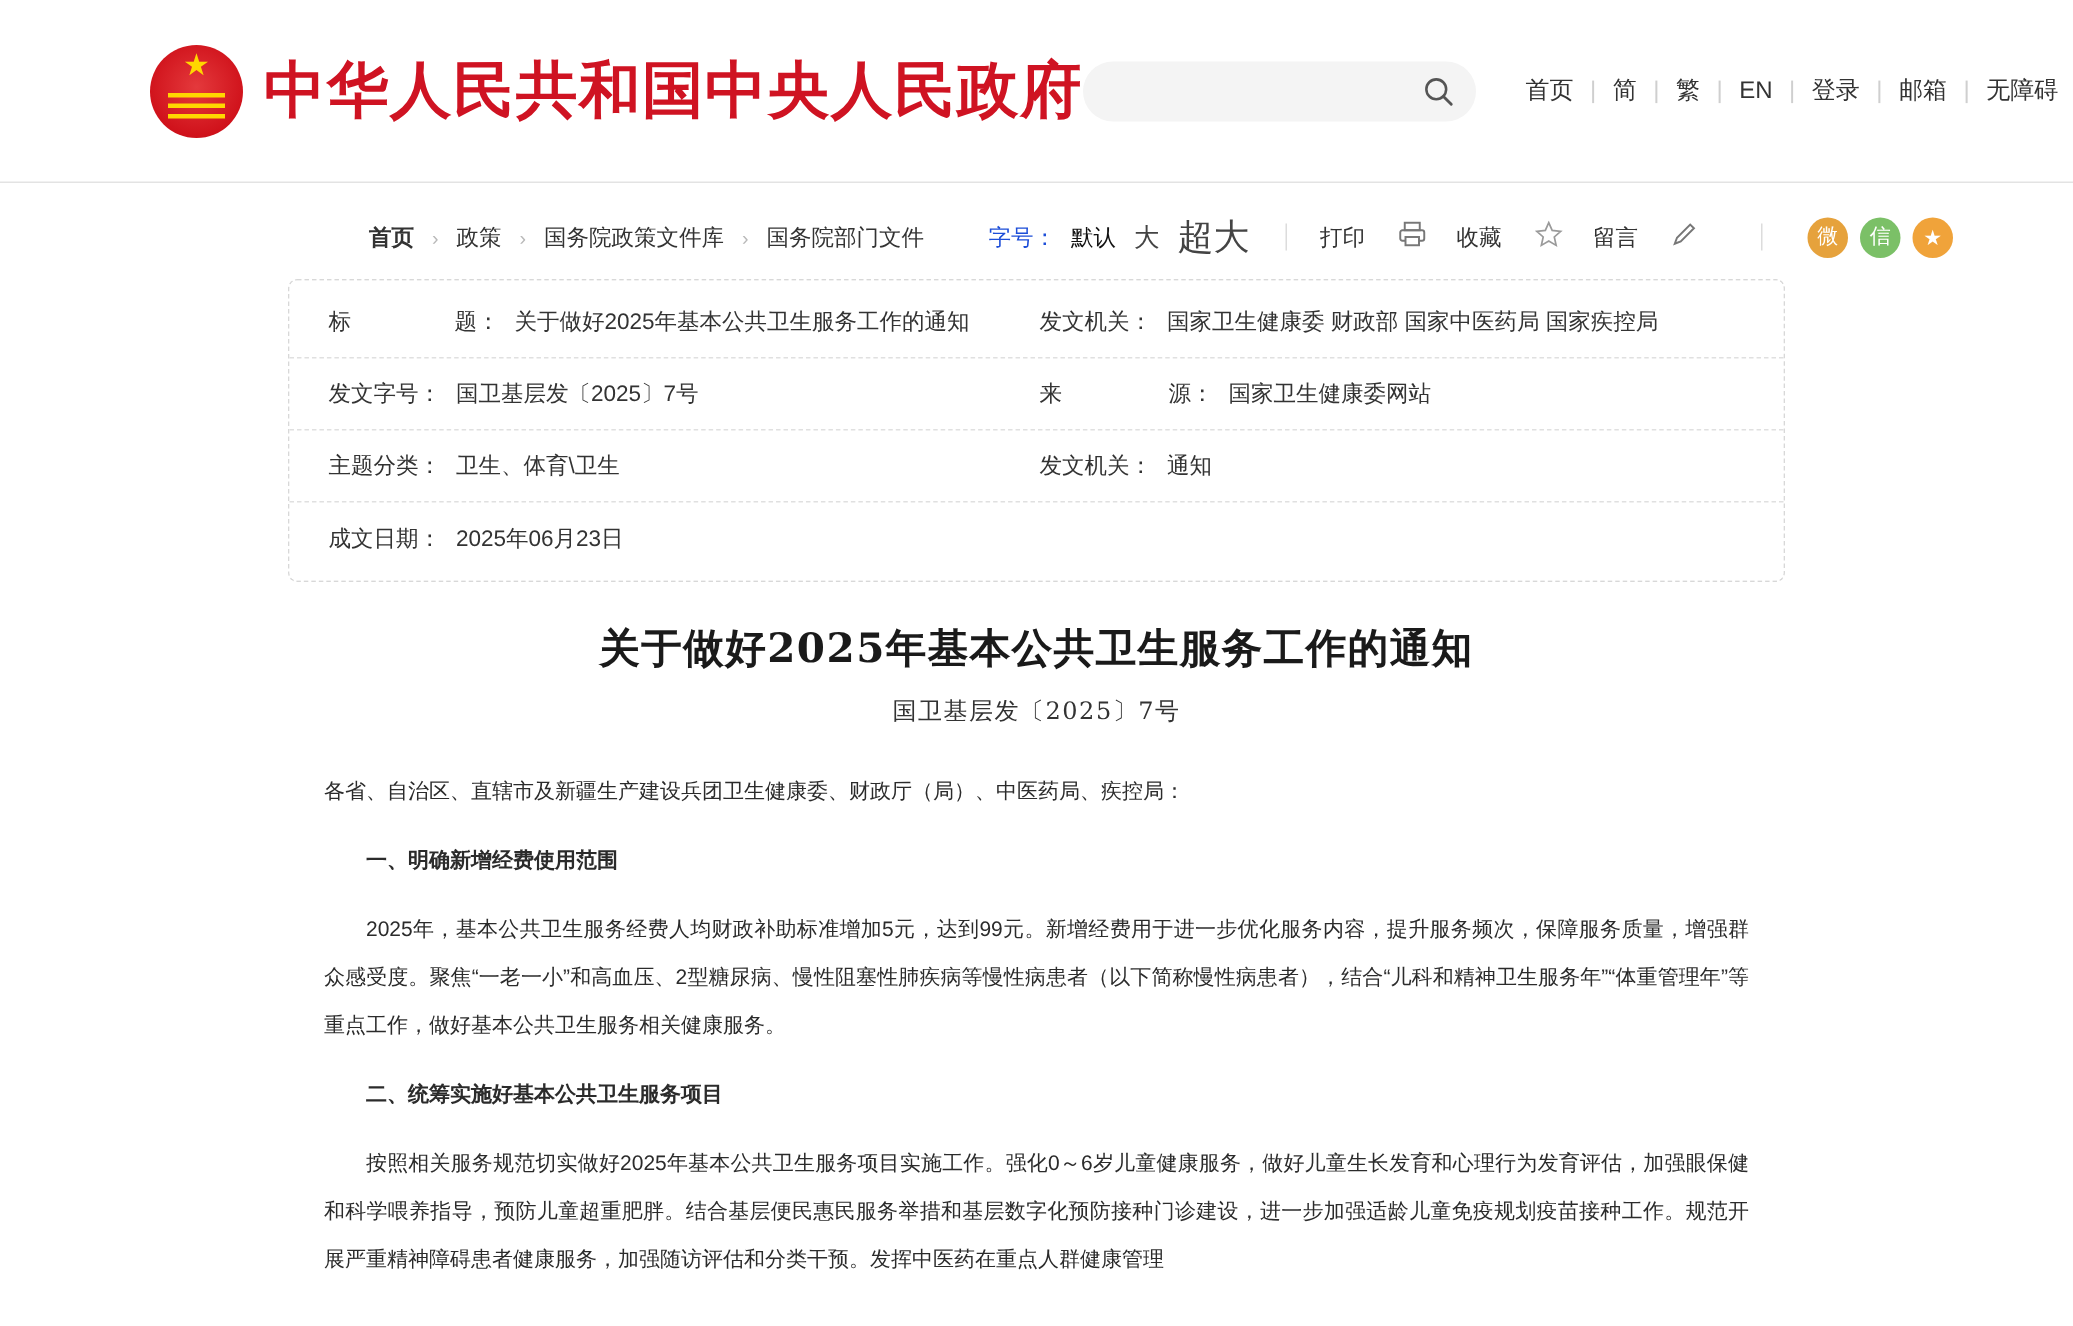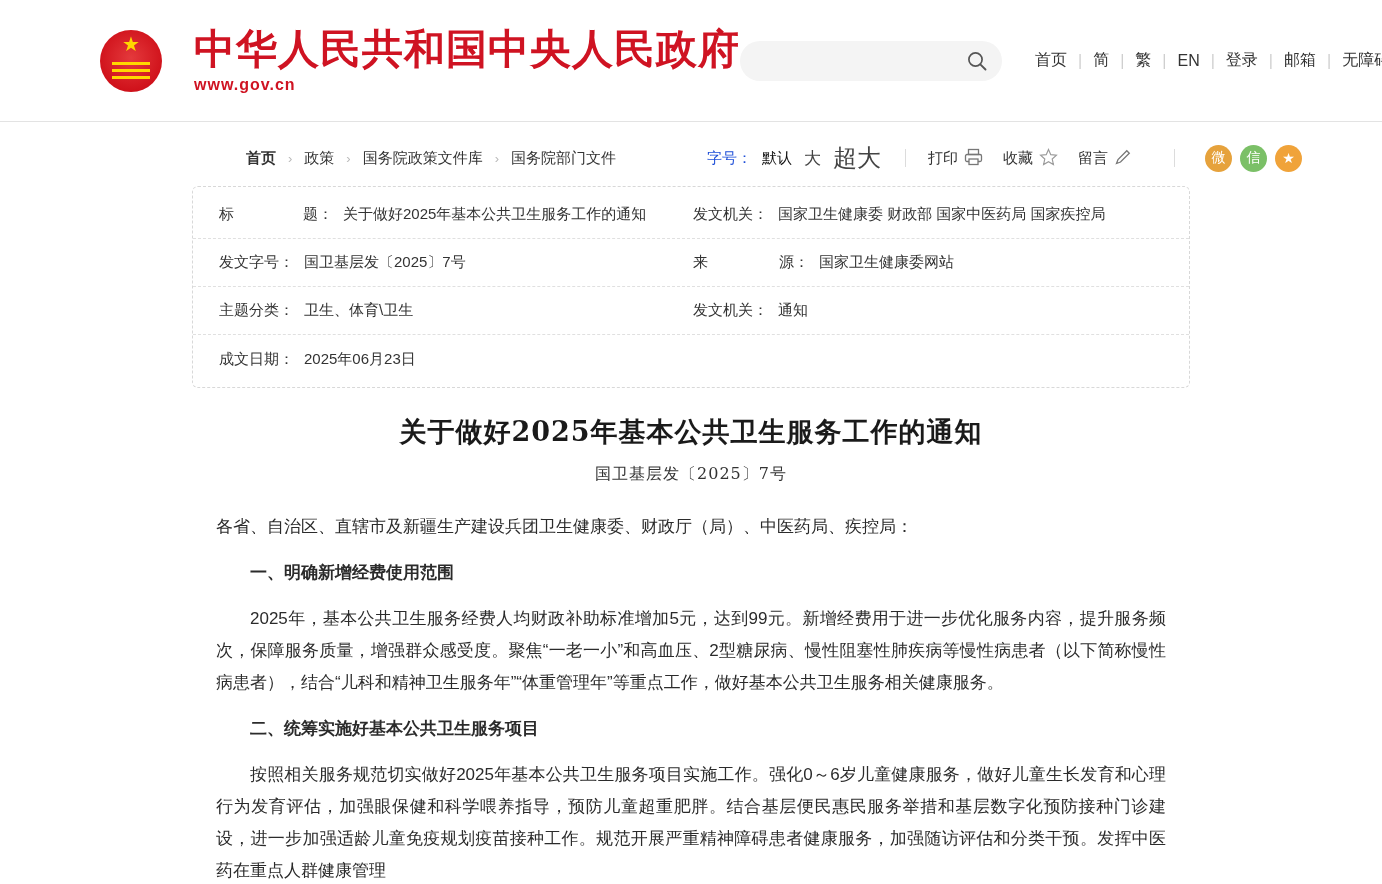--- a/index.html
+++ b/index.html
@@ -51,21 +51,21 @@
     content: "";
     position: absolute;
     left: 12px; right: 12px;
     bottom: 10px;
     height: 20px;
     background:
       linear-gradient(#ffd700, #ffd700) 0 0/100% 3px no-repeat,
       linear-gradient(#ffd700, #ffd700) 0 7px/100% 3px no-repeat,
       linear-gradient(#ffd700, #ffd700) 0 14px/100% 3px no-repeat;
   }
-  .titles { display: flex; flex-direction: column; justify-content: center; margin-left: 18px; }
+  .titles { display: flex; flex-direction: row; justify-content: center; }
   .site-title {
     font-family: "DejaVu Serif", "Liberation Serif", serif;
     font-size: 41px;
     font-weight: bold;
     color: #cf1322;
     letter-spacing: 1px;
     line-height: 1.1;
   }
   .site-url {
     margin-top: 4px;
@@ -150,21 +150,21 @@
   .fs-bigger { font-size: 24px; }
   .vline {
     width: 1px;
     height: 18px;
     background: #dcdcdc;
     margin: 0 22px;
   }
   .tool-item {
     display: flex;
     align-items: center;
-    gap: 6px;
+    gap: 22px;
     margin-right: 20px;
     color: #333;
   }
   .tool-item:last-child { margin-right: 0; }
   .round-ico {
     width: 27px; height: 27px;
     border-radius: 50%;
     display: inline-flex;
     align-items: center;
     justify-content: center;
@@ -236,41 +236,40 @@
     margin-top: 14px;
     text-align: center;
     font-family: "DejaVu Serif", "Liberation Serif", serif;
     font-size: 16px;
     color: #333;
     letter-spacing: 1px;
   }
   .doc-body { margin-top: 26px; }
   .doc-body p {
     margin: 0 0 14px 0;
-    font-size: 17px;
+    font-size: 14px;
     line-height: 32px;
     color: #2b2b2b;
     text-align: justify;
     font-family: "Liberation Sans", "DejaVu Sans", sans-serif;
   }
   .p-indent { text-indent: 2em; }
   .p-head {
     text-indent: 2em;
     font-weight: bold;
   }
 </style>
 </head>
 <body>
 
 <div class="site-header">
   <div class="logo-block">
     <div class="emblem"></div>
     <div class="titles">
       <div class="site-title">中华人民共和国中央人民政府</div>
-      <div class="site-url">www.gov.cn</div>
     </div>
   </div>
 
   <div class="header-right">
     <div class="search-box">
       <input type="text" placeholder="" style="">
       <span class="search-icon">
         <svg width="22" height="22" viewBox="0 0 22 22">
           <circle cx="9.5" cy="9.5" r="6.6" fill="none" stroke="#555" stroke-width="1.7"></circle>
           <line x1="14.3" y1="14.3" x2="19.5" y2="19.5" stroke="#555" stroke-width="1.9" stroke-linecap="round"></line>

